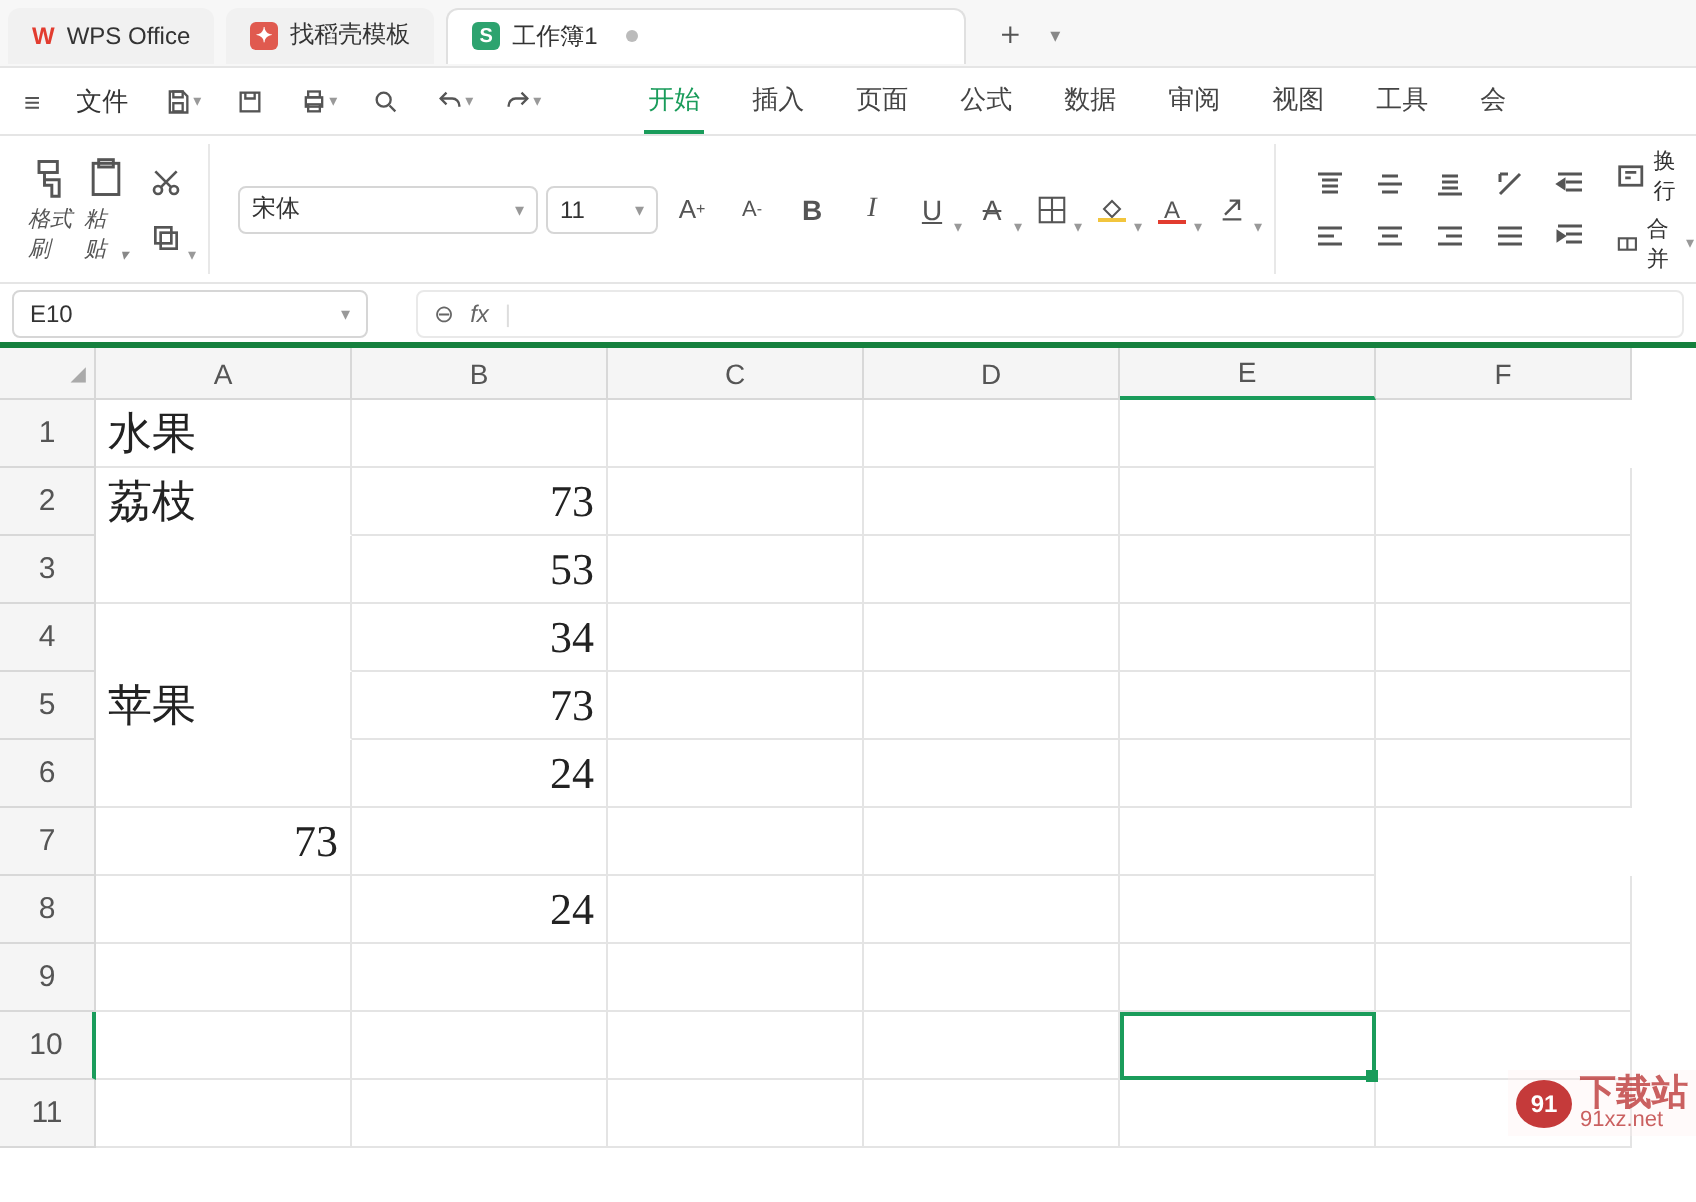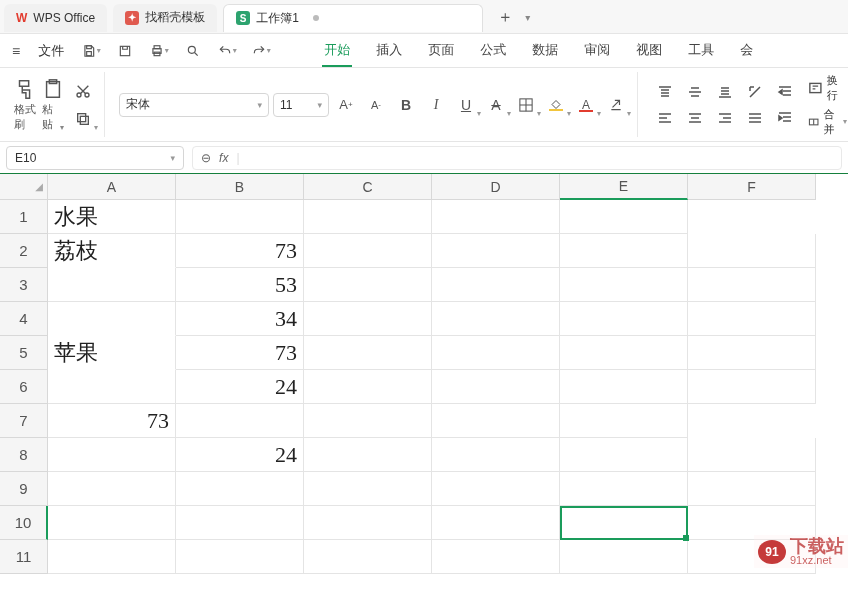--- a/index.html
+++ b/index.html
@@ -128,21 +128,21 @@
   .ribbon-group {
     display: flex;
     flex-direction: row;
     align-items: center;
     gap: 6px;
     padding: 0 8px;
     border-right: 1px solid #e8e8e8;
   }
   .ribbon-group:last-child { border-right: none; }
   .vstack { display: flex; flex-direction: column; align-items: center; gap: 2px; }
-  .vstack .lbl { font-size: 11px; color: #555; display:flex; align-items:flex-end; gap:2px;}
+  .vstack .lbl { font-size: 11px; color: #555; display:flex; align-items:flex-end; gap:2px;font-style:italic;}
   .vstack .lbl .mini-caret { font-size: 8px; color:#888;}
   .icon-btn {
     width: 26px; height: 22px;
     display: inline-flex; align-items: center; justify-content: center;
     color: #555; border-radius: 3px;
     font-size: 14px;
     position: relative;
   }
   .icon-btn.caret::after {
     content: "▾"; font-size:8px; color:#999; position:absolute; right:-2px; bottom:-2px;
@@ -162,22 +162,22 @@
     border: 1px solid #d6d6d6; border-radius: 4px;
     display: flex; align-items: center; justify-content: space-between;
     padding: 0 6px; font-size: 12px;
   }
   .inline-row { display:flex; align-items:center; gap:4px;}
   .color-bar.red  { width:14px; height:2px; background:#e23c2f; display:block; margin-top:-2px;}
   .color-bar.yel  { width:14px; height:2px; background:#f2c53d; display:block; margin-top:-2px;}
   
   .formula-bar {
     display: flex; align-items: center;
-    height: 32px; border-bottom: 1px solid #15803d;
-    padding: 2px 6px; gap: 8px;
+    height: 32px; border-bottom: 3px solid #15803d;
+    padding: 2px 6px; gap: 24px;
   }
   .name-box {
     width: 178px; height: 24px;
     border: 1px solid #d6d6d6; border-radius: 4px;
     display: flex; align-items: center; justify-content: space-between;
     padding: 0 8px; font-size: 12px;
   }
   .fx-area {
     flex: 1; height: 24px;
     display: flex; align-items: center; gap: 8px;

